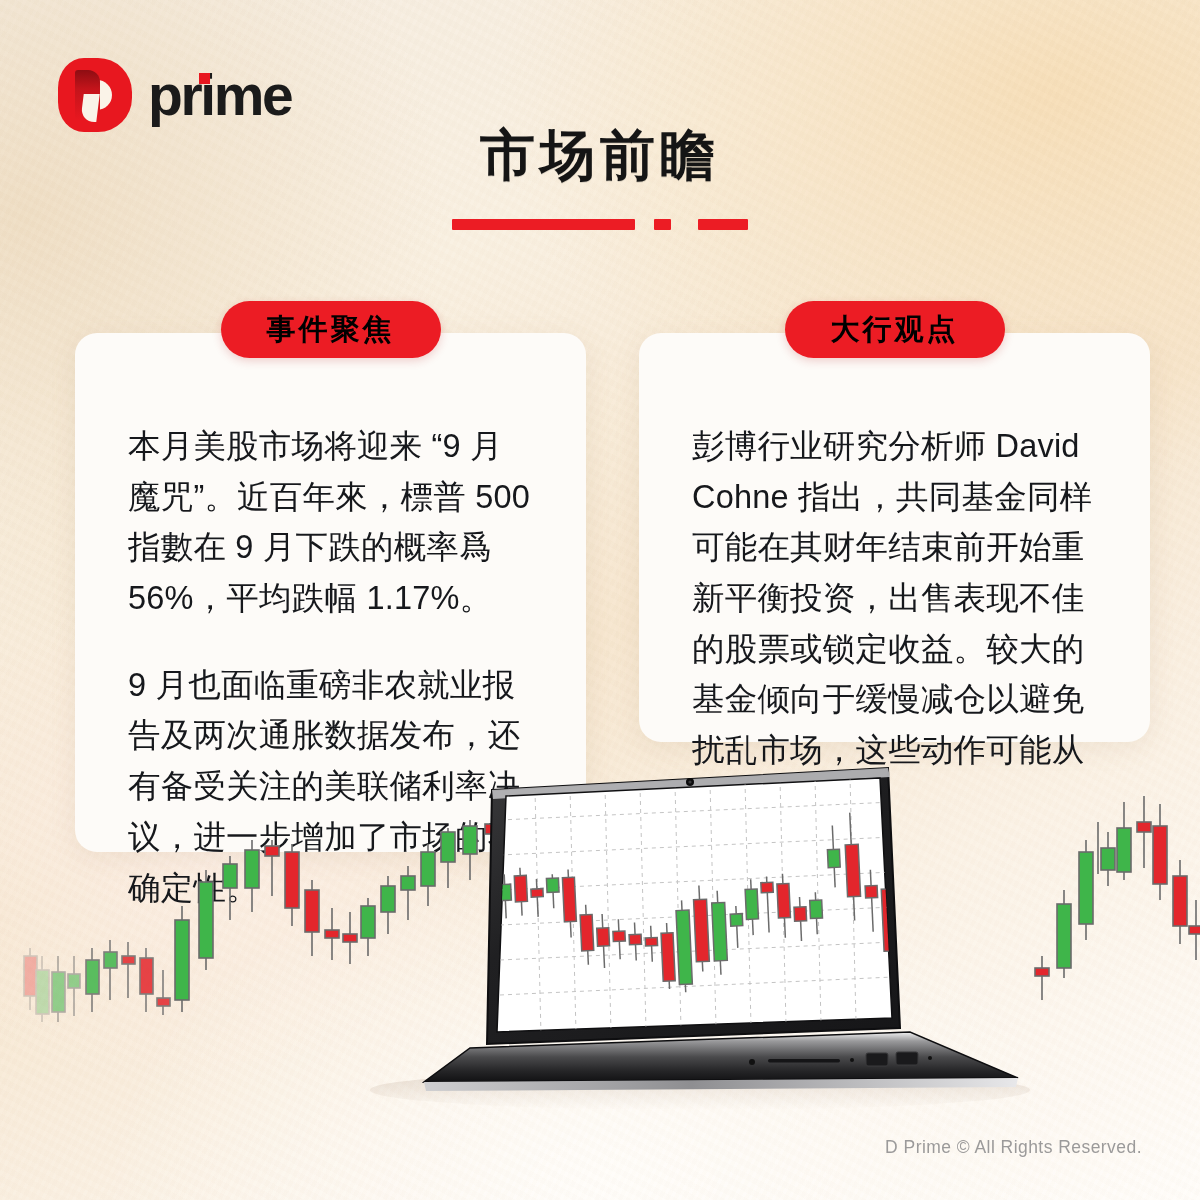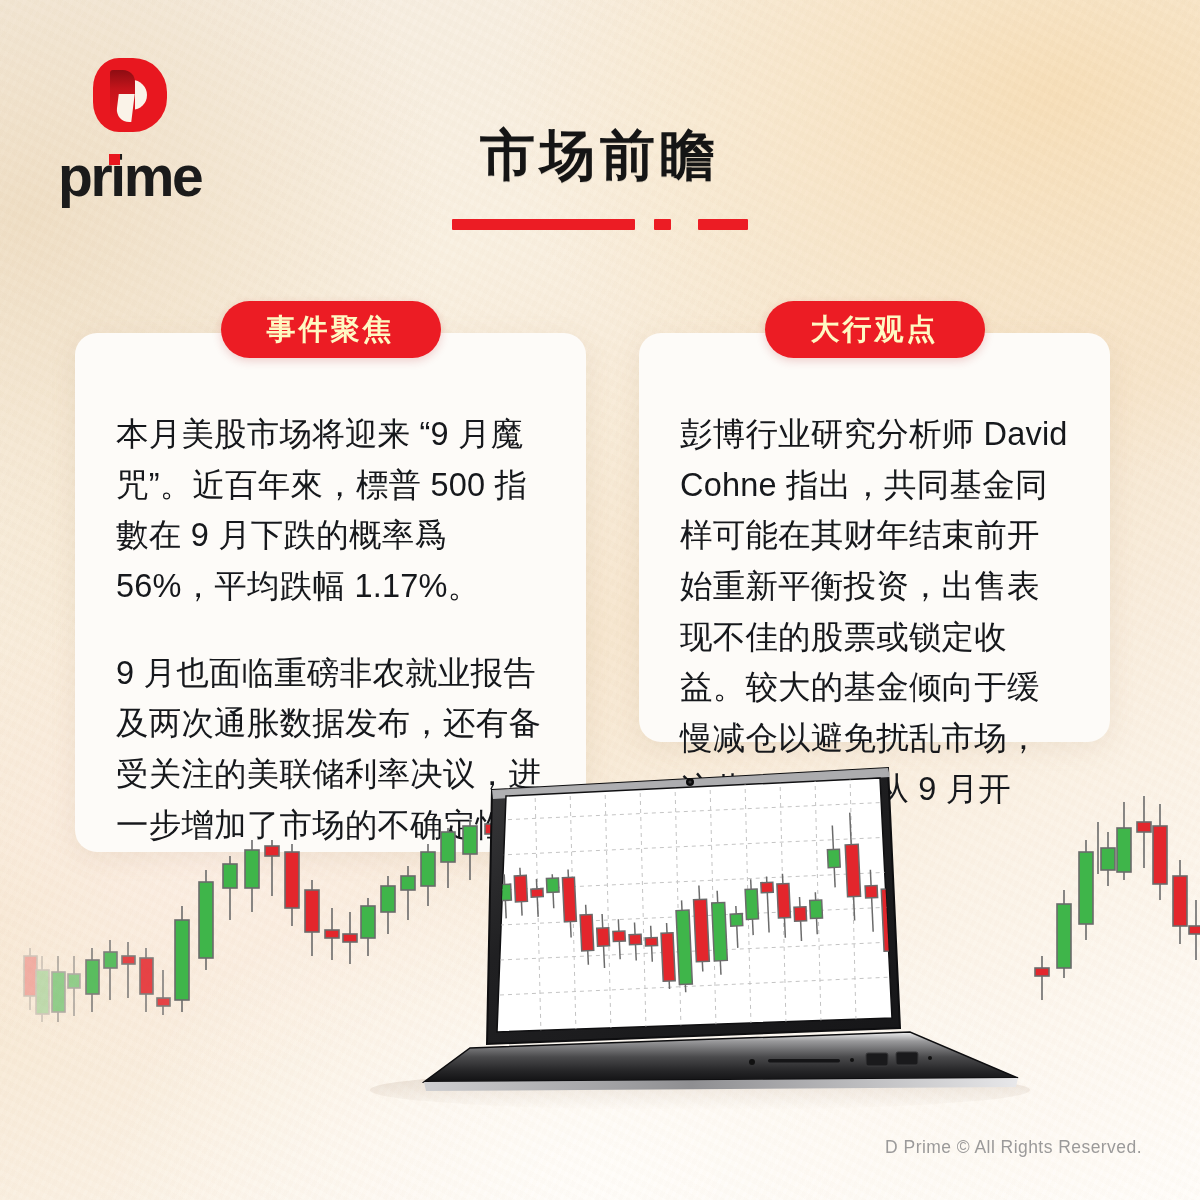--- a/index.html
+++ b/index.html
@@ -20,21 +20,21 @@
   
   #stage:before{
     content:"";position:absolute;inset:0;pointer-events:none;
     background:
       repeating-linear-gradient(117deg, rgba(255,255,255,.05) 0 3px, rgba(214,190,160,.05) 3px 7px),
       repeating-linear-gradient(28deg, rgba(255,255,255,.045) 0 5px, rgba(206,180,148,.04) 5px 11px);
     opacity:.55;
   }
 
   
-  .logo{position:absolute;left:58px;top:58px;display:flex;align-items:center;gap:16px;flex-direction:column;}
+  .logo{position:absolute;left:58px;top:58px;display:flex;align-items:center;gap:16px;}
   .logo-mark{position:relative;width:74px;height:74px;}
   .logo-mark .d-shape{
     position:absolute;inset:0;
     background:#e8171f;
     border-radius:26px 34px 34px 26px / 30px 34px 34px 30px;
   }
   .logo-mark .d-notch{
     position:absolute;left:17px;top:12px;width:25px;height:50px;
     background:linear-gradient(180deg,#8e0d12 0%,#c4141b 38%,#e8171f 100%);
     border-radius:3px 12px 2px 3px;
@@ -65,36 +65,36 @@
   .title-rule .seg-2{width:17px;}
   .title-rule .gap-2{width:27px;}
   .title-rule .seg-3{width:50px;}
 
   
   .card{
     position:absolute;background:#fdfbf8;border-radius:22px;
     box-shadow:0 6px 26px rgba(170,140,100,.13);
   }
   .card-left{left:75px;top:333px;width:511px;height:519px;}
-  .card-right{left:639px;top:333px;width:471px;height:409px;}
+  .card-right{left:639px;top:333px;width:511px;height:409px;}
 
   .badge{
     position:absolute;top:-32px;left:50%;transform:translateX(-50%);
-    background:#ec1c24;color:#fef9c3;border-radius:34px;
+    background:#ec1c24;color:#000000;border-radius:34px;
     padding:14px 46px;font-size:29px;font-weight:800;letter-spacing:3px;
     white-space:nowrap;line-height:1;
     box-shadow:0 3px 10px rgba(180,30,35,.20);
   }
 
   .card-body{
     padding:76px 40px 0 41px;
     font-size:32.5px;line-height:1.56;color:#16181c;font-weight:500;
     letter-spacing:.2px;
   }
-  .card-body p{margin:0;}
+  .card-body p{margin:12px;}
   .card-body p + p{margin-top:36px;}
 
   
   .illu{position:absolute;left:0;top:760px;width:1200px;height:390px;}
   .illu svg{display:block;width:1200px;height:390px;}
 
   
   .footer{
     position:absolute;right:58px;bottom:42px;
     font-size:17.5px;color:#9b9a9a;letter-spacing:.45px;font-weight:500;margin-left:20px;

